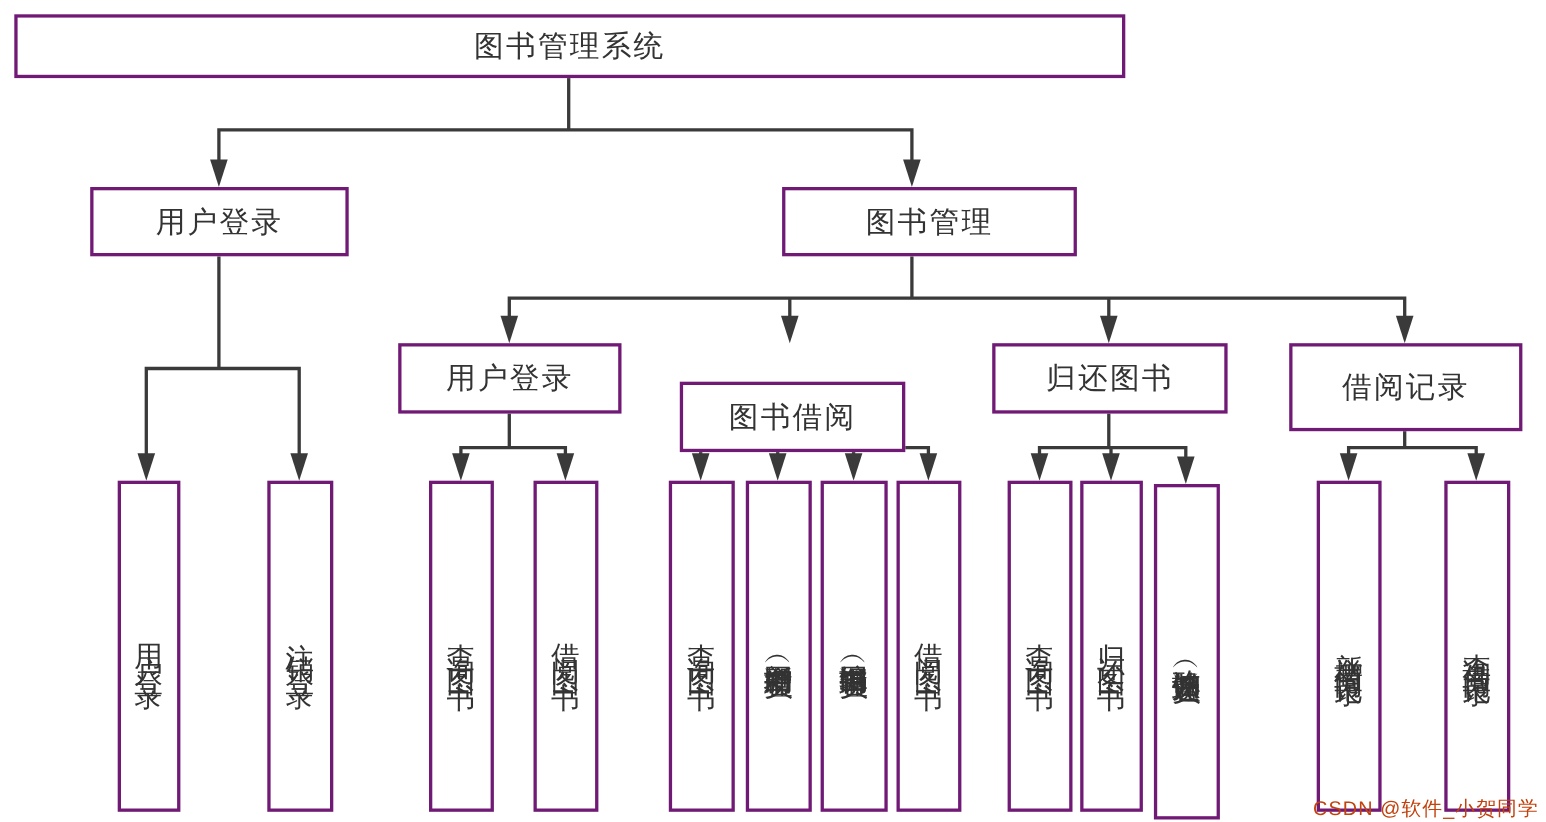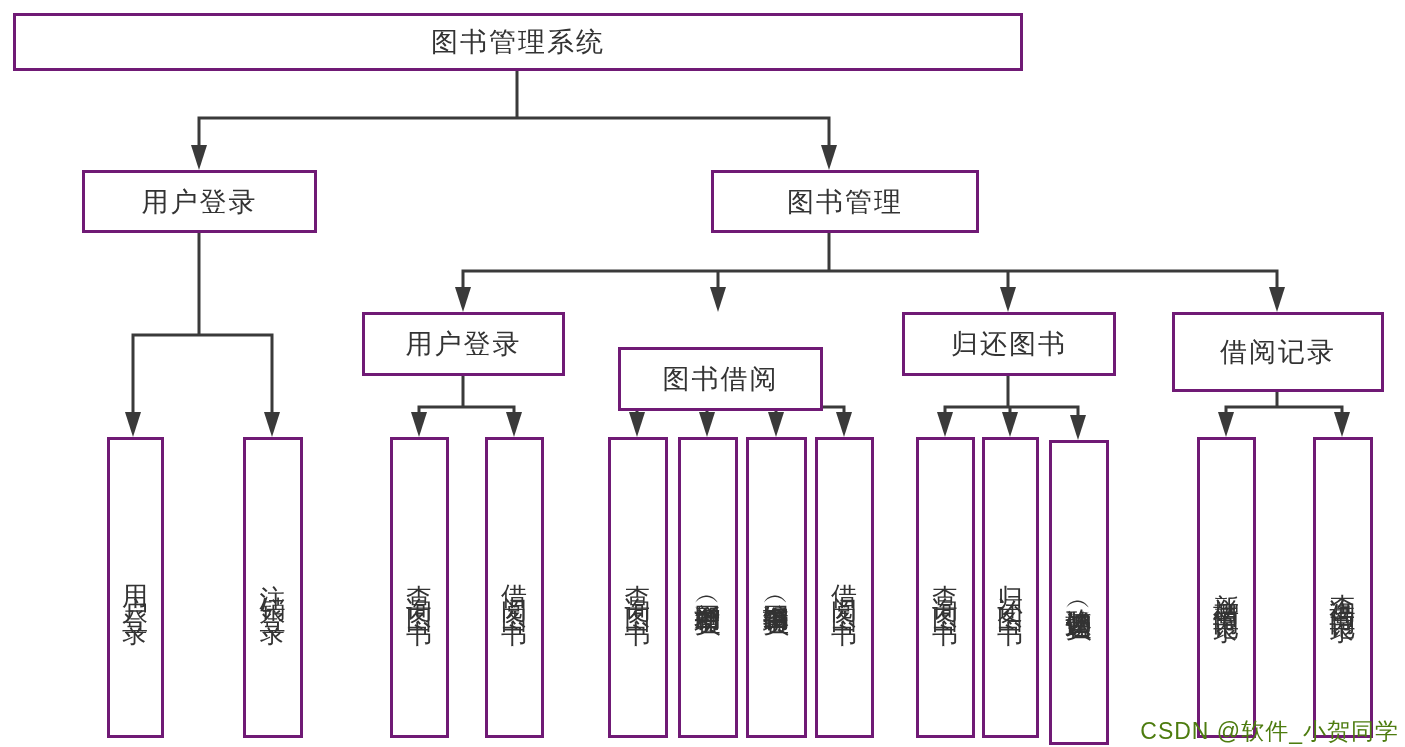--- a/index.html
+++ b/index.html
@@ -39,22 +39,22 @@
     line-height: 1;
     white-space: nowrap;
   }
   .ls4 span { letter-spacing: 12px; }
   .ls6 span { letter-spacing: 5px; }
   .ls9 span { letter-spacing: 1px; }
   #watermark {
     position: absolute;
     right: 6px;
     bottom: 0px;
-    font-size: 23px;
-    color: #4d7c0f;
+    font-size: 18px;
+    color: #c2410c;
     letter-spacing: 1px;
     white-space: nowrap;
   }
 </style>
 </head>
 <body>
 
 <div id="canvas">
 
   <svg id="connectors" viewBox="0 0 1405 747" xmlns="http://www.w3.org/2000/svg">

